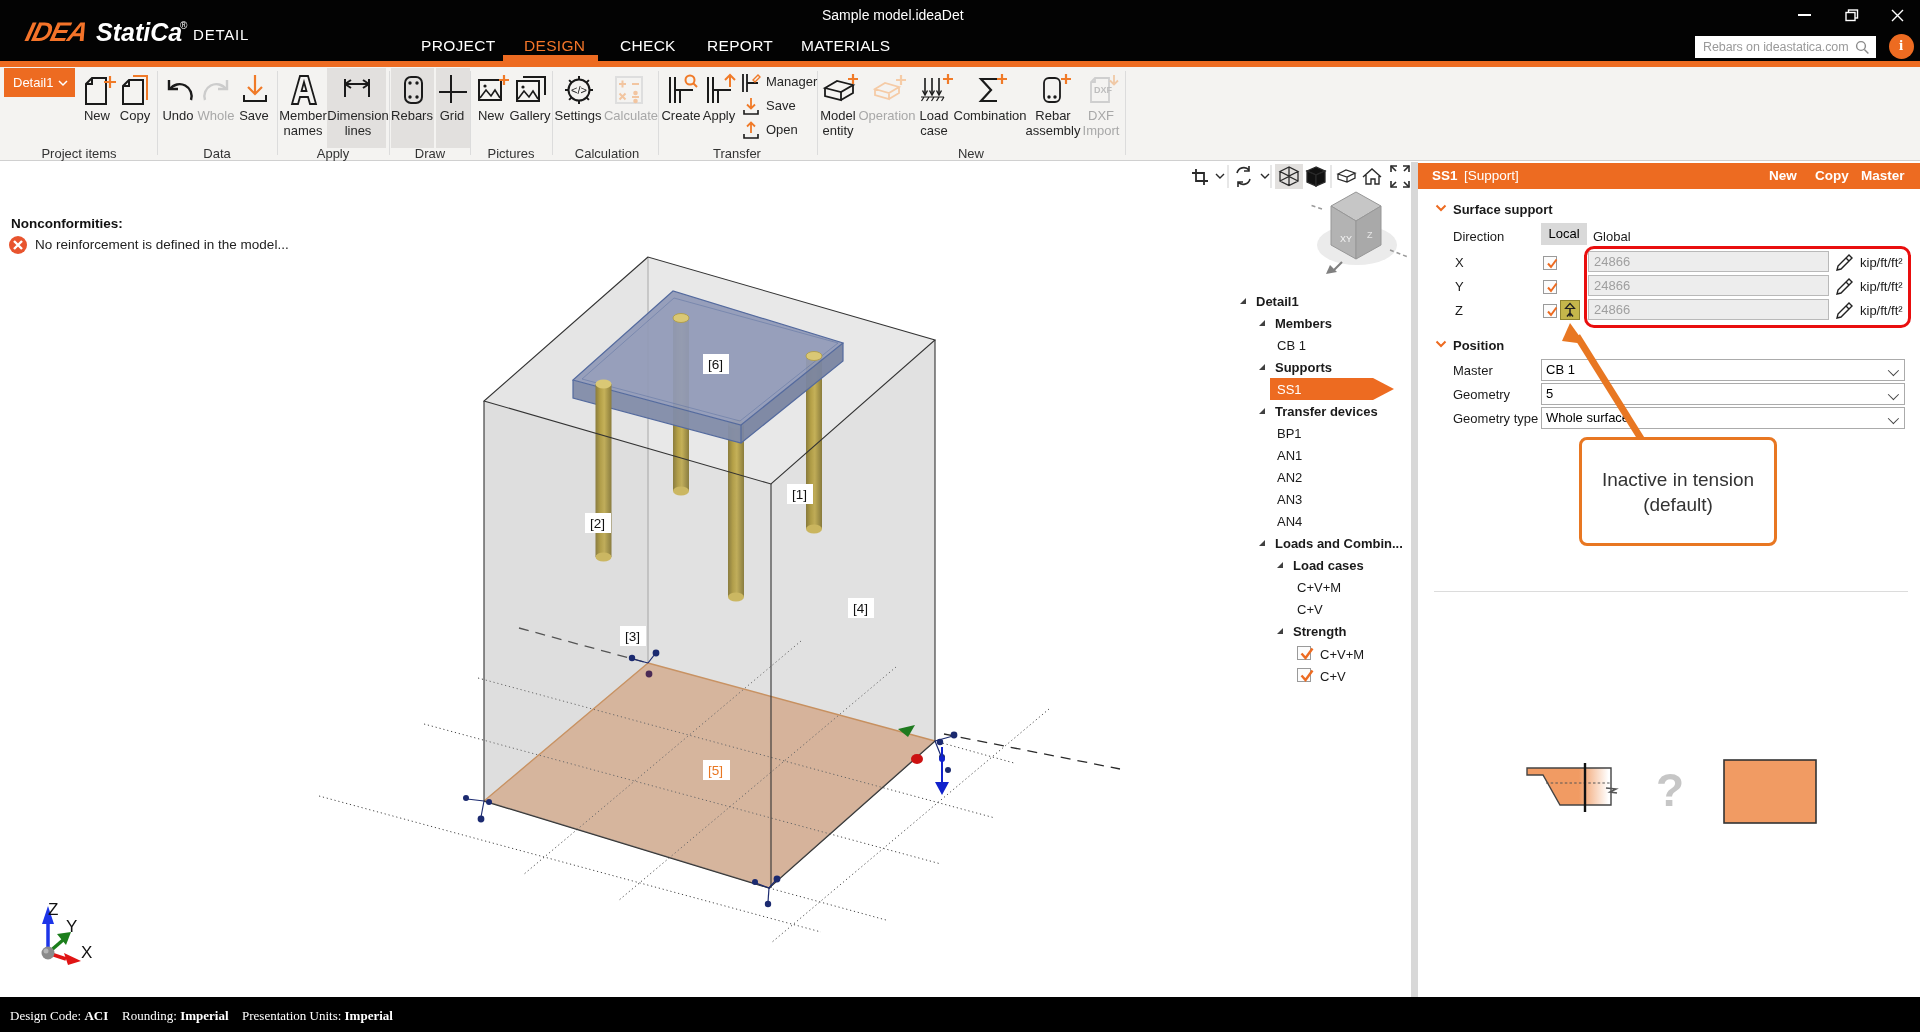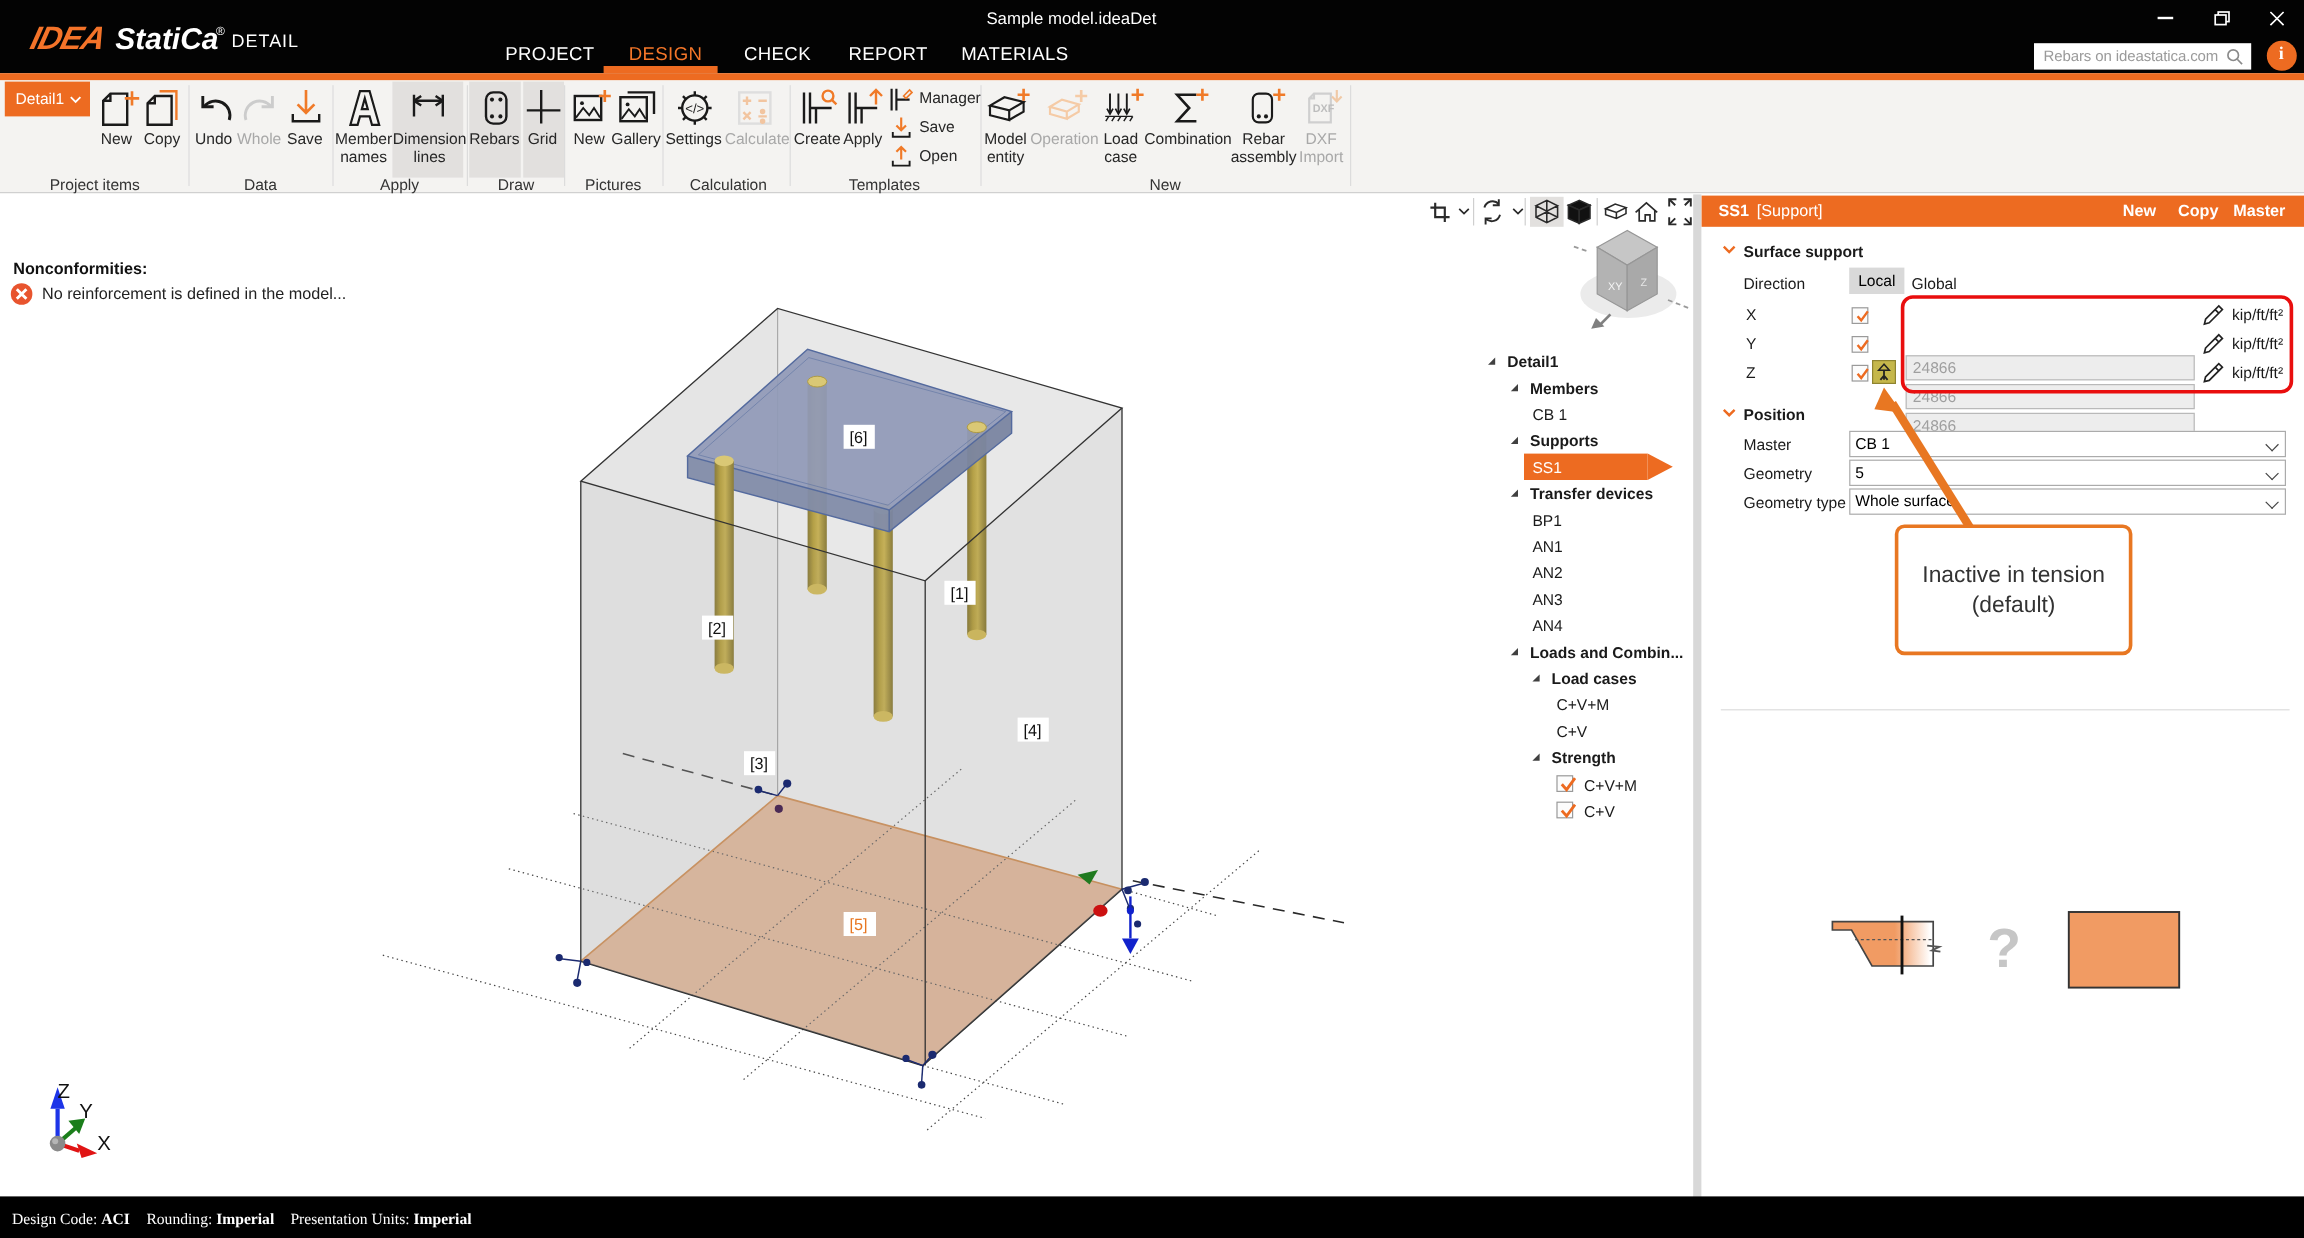--- a/index.html
+++ b/index.html
@@ -22,21 +22,21 @@
 #vdivider { position:absolute; left:1411px; top:162px; width:7px; height:837px; background:#d8d8d8; }
 #props { position:absolute; left:1418px; top:162px; width:502px; height:837px; background:#fff; }
 .treerow { position:absolute; height:22px; font-size:13px; color:#1a1a1a; display:flex; align-items:center; }
 .tb { font-weight:bold; }
 .exp { width:0; height:0; border-top:6px solid transparent; border-right:6px solid #404040; display:inline-block; }
 .prow { position:absolute; font-size:13px; color:#1a1a1a; }
 .combo { position:absolute; height:22px; border:1px solid #ababab; background:#fff; font-size:13px; color:#000; padding:2px 4px; }
 .combo:after { content:""; position:absolute; right:8px; top:8px; width:7px; height:7px; border-right:1.6px solid #444; border-bottom:1.6px solid #444; transform:rotate(45deg) translateY(-2px); }
 .chk { position:absolute; width:14px; height:14px; border:1px solid #9a9a9a; background:#fcfcfc; }
 .chk svg { position:absolute; left:0px; top:-2px; }
-.numfield { position:absolute; width:241px; height:21px; background:#ededed; border:1px solid #b9b9b9; color:#9f9f9f; font-size:13px; padding:2px 5px;margin-top:45px; }
+.numfield { position:absolute; width:241px; height:21px; background:#ededed; border:1px solid #b9b9b9; color:#9f9f9f; font-size:13px; padding:2px 5px; }
 </style>
 </head>
 <body>
 <div id="titlebar">
 
   <svg class="abs" style="left:20px;top:17px" width="170" height="30" viewBox="0 0 170 30">
     <g transform="skewX(-14)" font-family="Liberation Sans, sans-serif">
       <text x="10" y="24" font-size="27" font-weight="bold" font-style="italic" fill="#F47329" letter-spacing="-1">IDEA</text>
     </g>
     <text x="76" y="24" font-size="25" font-weight="bold" font-style="italic" fill="#fff">StatiCa</text>
@@ -240,21 +240,21 @@
     <path d="M31 4 v9 M27 9.5 l4 4 l4 -4" fill="none" stroke="#f0c9a6" stroke-width="1.8"></path>
   </svg>
   <div class="rlabel dis" style="left:1066px;top:41px;width:70px">DXF<br>Import</div>
 
   <div class="grplabel" style="left:9px;width:140px">Project items</div>
   <div class="grplabel" style="left:167px;width:100px">Data</div>
   <div class="grplabel" style="left:283px;width:100px">Apply</div>
   <div class="grplabel" style="left:380px;width:100px">Draw</div>
   <div class="grplabel" style="left:461px;width:100px">Pictures</div>
   <div class="grplabel" style="left:557px;width:100px">Calculation</div>
-  <div class="grplabel" style="left:687px;width:100px">Templates</div>
+  <div class="grplabel" style="left:687px;width:100px">Transfer</div>
   <div class="grplabel" style="left:921px;width:100px">New</div>
 </div>
 <div id="viewport">
 <svg class="abs" style="left:0;top:0" width="1411" height="837" viewBox="0 0 1411 837">
 
   <polygon points="648,95 484,239 484,639 648,501" fill="#e7e7e7"></polygon>
   <polygon points="648,95 935,178 935,579 648,501" fill="#ebebeb"></polygon>
   <line x1="648" y1="95" x2="648" y2="501" stroke="#9a9a9a" stroke-width="1"></line>
 
   <polygon points="648,501 484,639 769,726 935,579" fill="#dcae8e"></polygon>

